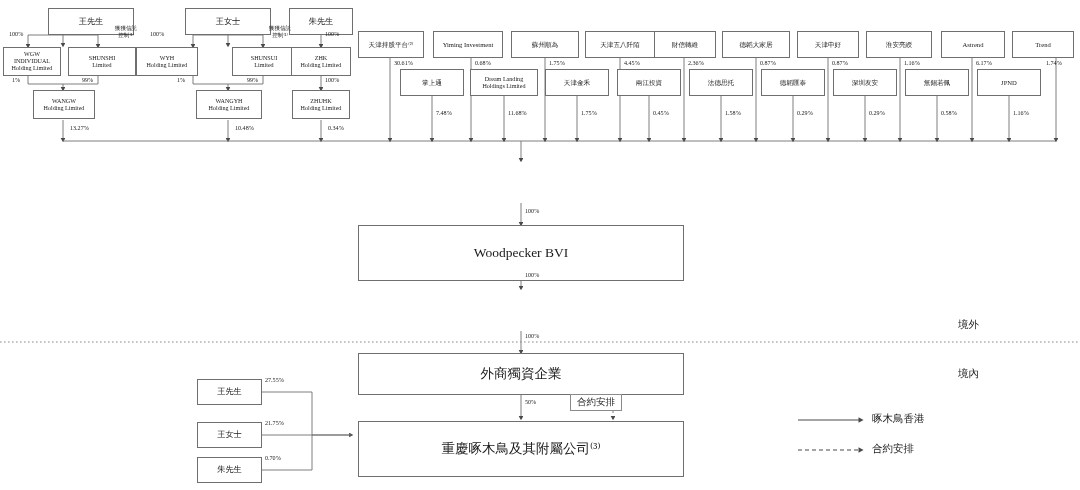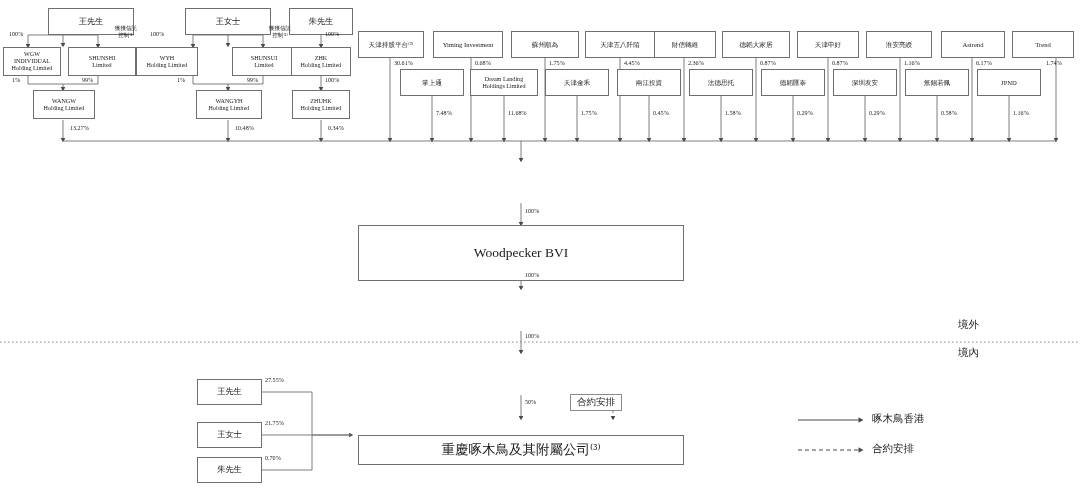--- a/index.html
+++ b/index.html
@@ -251,33 +251,36 @@
   <div class="pct" style="left:653px;top:110px;">0.45%</div>
   <div class="pct" style="left:725px;top:110px;">1.58%</div>
   <div class="pct" style="left:797px;top:110px;">0.29%</div>
   <div class="pct" style="left:869px;top:110px;">0.29%</div>
   <div class="pct" style="left:941px;top:110px;">0.58%</div>
   <div class="pct" style="left:1013px;top:110px;">1.16%</div>
 
   <div class="box t13" style="left:358px;top:225px;width:326px;height:56px;">
     <span>Woodpecker BVI</span>
   </div>
-  <div class="box t13" style="left:358px;top:435px;width:326px;height:30px;">
+  <div class="box t13" style="left:358px;top:353px;width:326px;height:42px;">
+    <span>外商獨資企業</span>
+  </div>
+  <div class="box t13" style="left:358px;top:421px;width:326px;height:56px;">
     <span>重慶啄木鳥及其附屬公司⁽³⁾</span>
   </div>
 
   <div class="pct" style="left:525px;top:208px;">100%</div>
   <div class="pct" style="left:525px;top:272px;">100%</div>
   <div class="pct" style="left:525px;top:333px;">100%</div>
   <div class="pct" style="left:525px;top:399px;">50%</div>
 
   <div style="position:absolute;left:570px;top:394px;font-size:9.5px;border:1px solid #8a8a8a;padding:1px 6px;background:#fff;">合約安排</div>
 
   <div class="zone" style="left:958px;top:318px;">境外</div>
-  <div class="zone" style="left:958px;top:346px;">境內</div>
+  <div class="zone" style="left:958px;top:367px;">境內</div>
 
   <div class="box t8" style="left:197px;top:379px;width:65px;height:26px;">
     <span>王先生</span>
   </div>
   <div class="box t8" style="left:197px;top:422px;width:65px;height:26px;">
     <span>王女士</span>
   </div>
   <div class="box t8" style="left:197px;top:457px;width:65px;height:26px;">
     <span>朱先生</span>
   </div>

